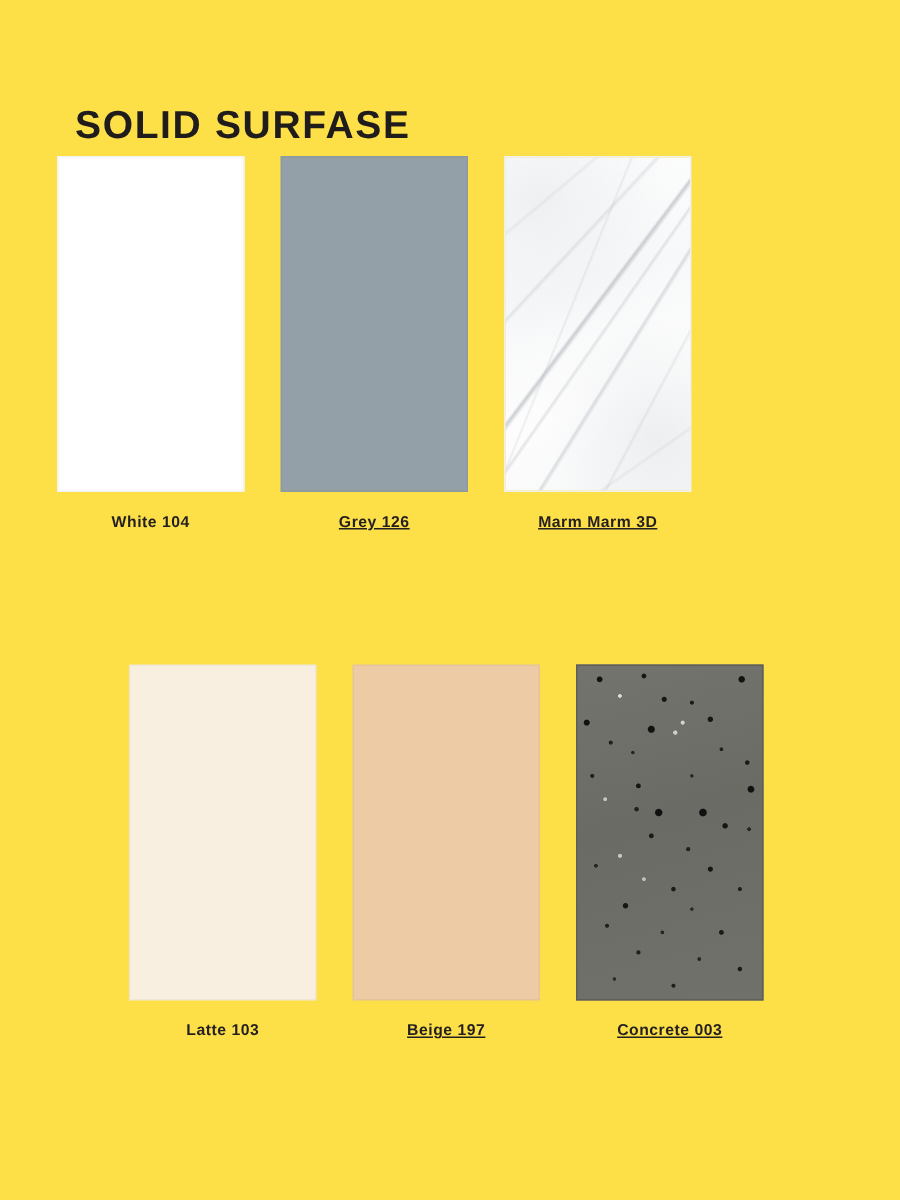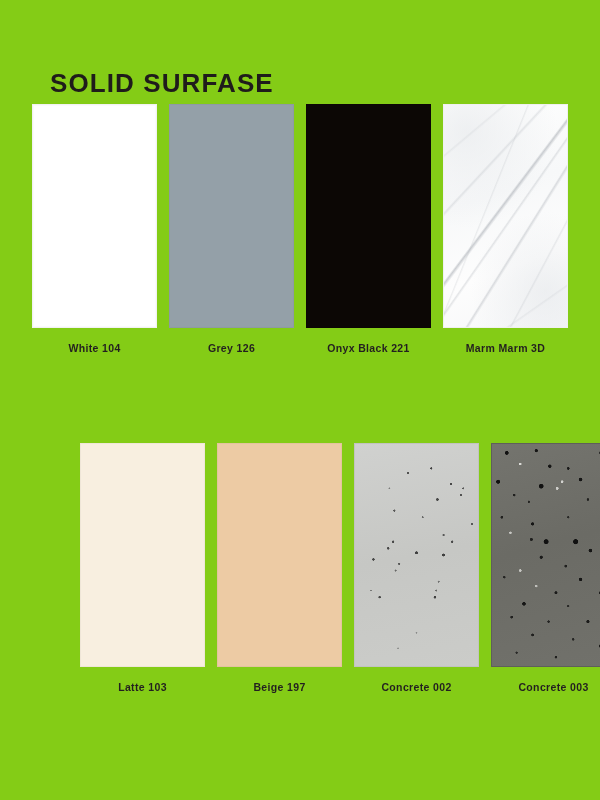--- a/index.html
+++ b/index.html
@@ -12,21 +12,21 @@
     height: 800px;
     font-family: "Liberation Sans", sans-serif;
     color: #231f20;
     overflow: hidden;
     position: relative;
   }
 
   .page {
     position: absolute;
     inset: 0;
-    background: #84cc16;
+    background: #fde047;
   }
 
   
   .catalog-title {
     position: absolute;
     left: 50px;
     top: 53px;
     font-size: 26px;
     font-weight: 700;
     letter-spacing: 1.1px;
@@ -46,21 +46,21 @@
   #row-2 { top: 443px; margin-left: 48px; }
 
   .swatch-cell {
     width: 137px;
     margin-left: 0;
     display: flex;
     flex-direction: column;
     align-items: center;
   }
   .swatch-cell:nth-child(1) { margin-left: 32px; }
-  .swatch-cell:nth-child(n+2) { margin-left: 12px; }
+  .swatch-cell:nth-child(n+2) { margin-left: 12px; text-decoration: underline; }
 
   .swatch-tile {
     width: 125px;
     height: 224px;
     position: relative;
     overflow: hidden;
     box-sizing: border-box;
   }
 
   .swatch-label {
@@ -205,48 +205,40 @@
     <div class="swatch-cell">
       <div class="swatch-tile tile-white"></div>
       <div class="swatch-label">White 104</div>
     </div>
 
     <div class="swatch-cell">
       <div class="swatch-tile tile-plain" id="tile-grey-126" style="background: rgb(148, 160, 168);"></div>
       <div class="swatch-label">Grey 126</div>
     </div>
 
-    <div class="swatch-cell">
-      <div class="swatch-tile tile-plain" id="tile-onyx-black-221" style="background: rgb(12, 7, 5);"></div>
-      <div class="swatch-label">Onyx Black 221</div>
-    </div>
 
     <div class="swatch-cell">
       <div class="swatch-tile tile-marble"></div>
       <div class="swatch-label">Marm Marm 3D</div>
     </div>
 
   </div>
 
   <div class="swatch-row" id="row-2">
 
     <div class="swatch-cell">
       <div class="swatch-tile tile-plain" id="tile-latte-103" style="background: rgb(248, 239, 224);"></div>
       <div class="swatch-label">Latte 103</div>
     </div>
 
     <div class="swatch-cell">
       <div class="swatch-tile tile-plain" id="tile-beige-121" style="background: rgb(237, 203, 164);"></div>
       <div class="swatch-label">Beige 197</div>
     </div>
 
-    <div class="swatch-cell">
-      <div class="swatch-tile tile-concrete-light"></div>
-      <div class="swatch-label">Concrete 002</div>
-    </div>
 
     <div class="swatch-cell">
       <div class="swatch-tile tile-concrete-dark"></div>
       <div class="swatch-label">Concrete 003</div>
     </div>
 
   </div>
 
 </div>
 

